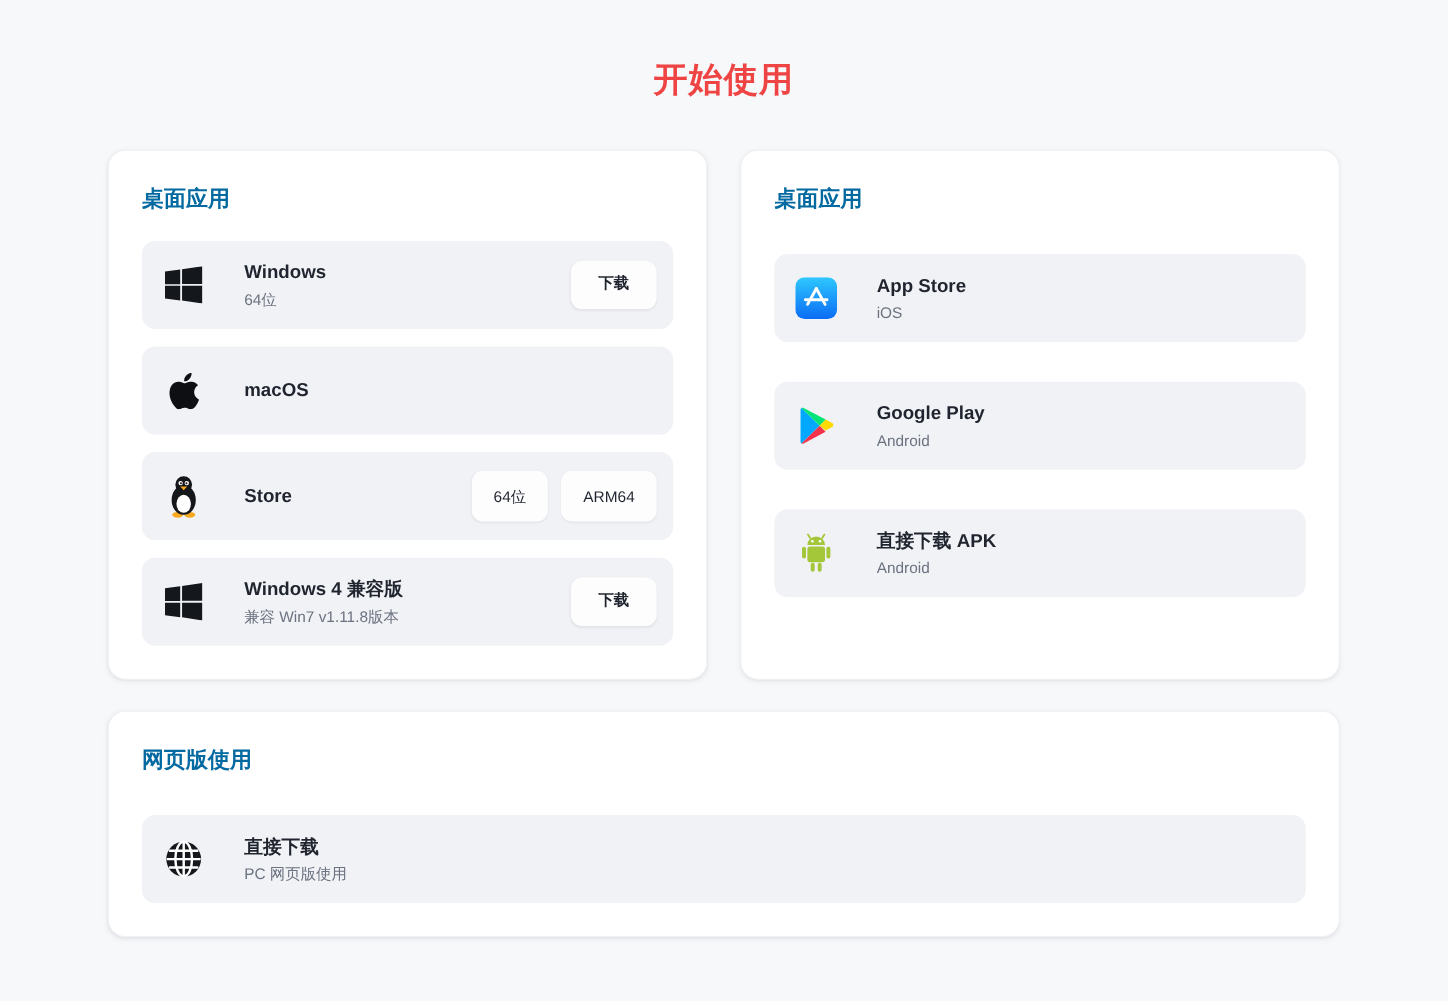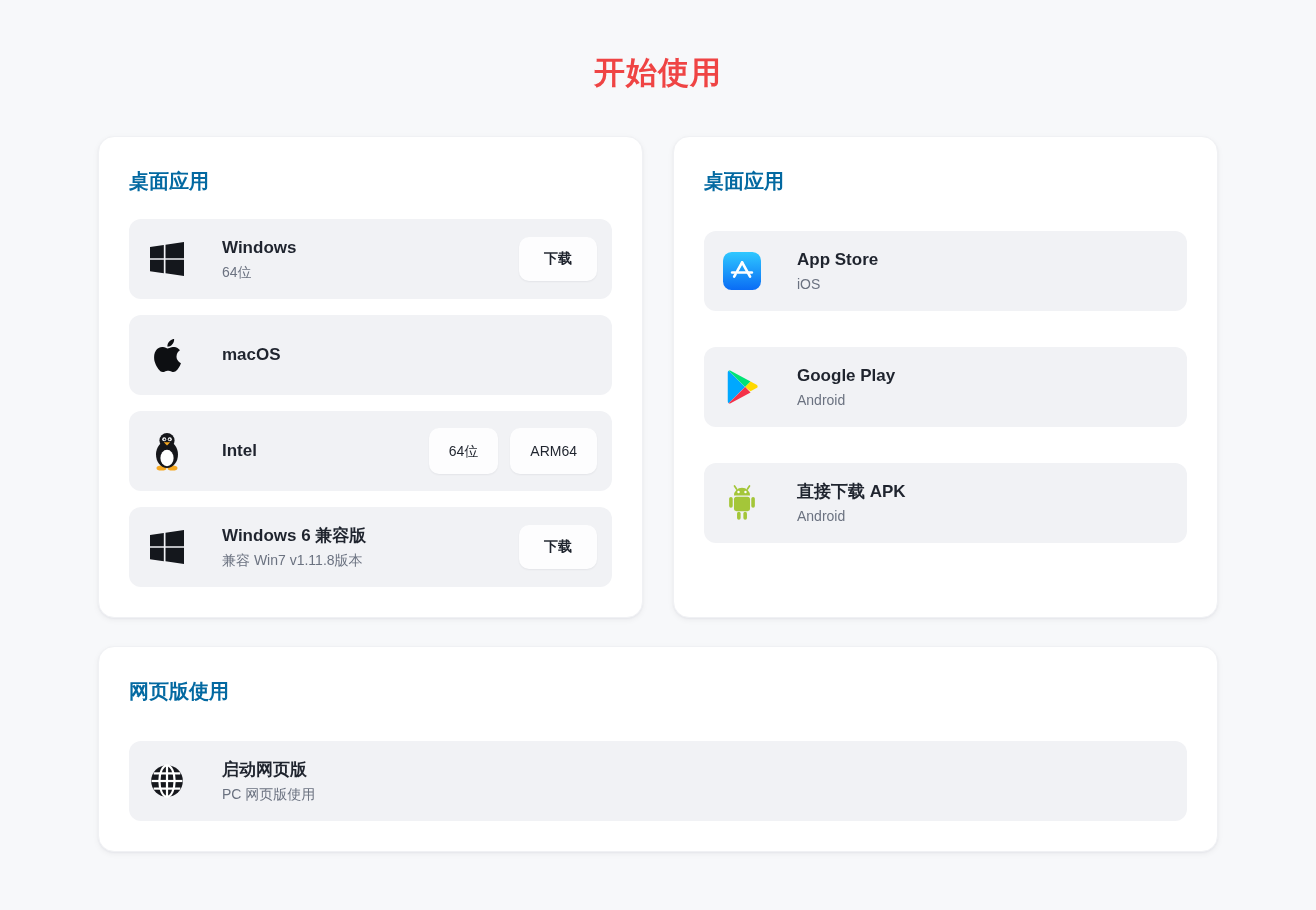--- a/index.html
+++ b/index.html
@@ -124,36 +124,36 @@
             <circle cx="18" cy="9.5" r="7.6" fill="#15161a"></circle>
             <ellipse cx="18" cy="27" rx="6.6" ry="8.2" fill="#ffffff"></ellipse>
             <circle cx="15.2" cy="8.2" r="2" fill="#ffffff"></circle>
             <circle cx="20.8" cy="8.2" r="2" fill="#ffffff"></circle>
             <circle cx="15.5" cy="8.4" r="0.9" fill="#15161a"></circle>
             <circle cx="20.5" cy="8.4" r="0.9" fill="#15161a"></circle>
             <polygon points="14.8,11.2 21.2,11.2 18,14.6" fill="#f6a821"></polygon>
           </svg>
         </span>
         <div class="row-text">
-          <span class="row-title">Intel</span>
+          <span class="row-title">Store</span>
         </div>
         <div class="row-actions">
           <button class="btn">64位</button>
           <button class="btn">ARM64</button>
         </div>
       </div>
 
       <div class="row">
         <span class="row-icon">
           <svg width="34" height="34" viewBox="0 0 24 24">
               <path fill="#14171c" d="M0 3.449L9.75 2.1v9.451H0zm10.949-1.5L24 0v11.4H10.949zM0 12.6h9.75v9.451L0 20.699zm10.949 0H24V24l-13.051-1.949z"></path>
             </svg>
         </span>
         <div class="row-text">
-          <span class="row-title">Windows 6 兼容版</span>
+          <span class="row-title">Windows 4 兼容版</span>
           <span class="row-sub">兼容 Win7 v1.11.8版本</span>
         </div>
         <div class="row-actions">
           <button class="btn primary">下载</button>
         </div>
       </div>
     </section>
 
     <section class="card">
       <h2 class="card-heading">桌面应用</h2>
@@ -232,18 +232,18 @@
           <g stroke="#ffffff" stroke-width="2.1" fill="none">
             <line x1="3.4" y1="18" x2="32.6" y2="18"></line>
             <line x1="5.4" y1="10.8" x2="30.6" y2="10.8"></line>
             <line x1="5.4" y1="25.2" x2="30.6" y2="25.2"></line>
             <ellipse cx="18" cy="18" rx="7.2" ry="14.9"></ellipse>
             <line x1="18" y1="3.1" x2="18" y2="32.9"></line>
           </g>
         </svg>
       </span>
       <div class="row-text">
-        <span class="row-title">启动网页版</span>
+        <span class="row-title">直接下载</span>
         <span class="row-sub">PC 网页版使用</span>
       </div>
     </div>
   </section>
 </div>
 
 </body></html>

